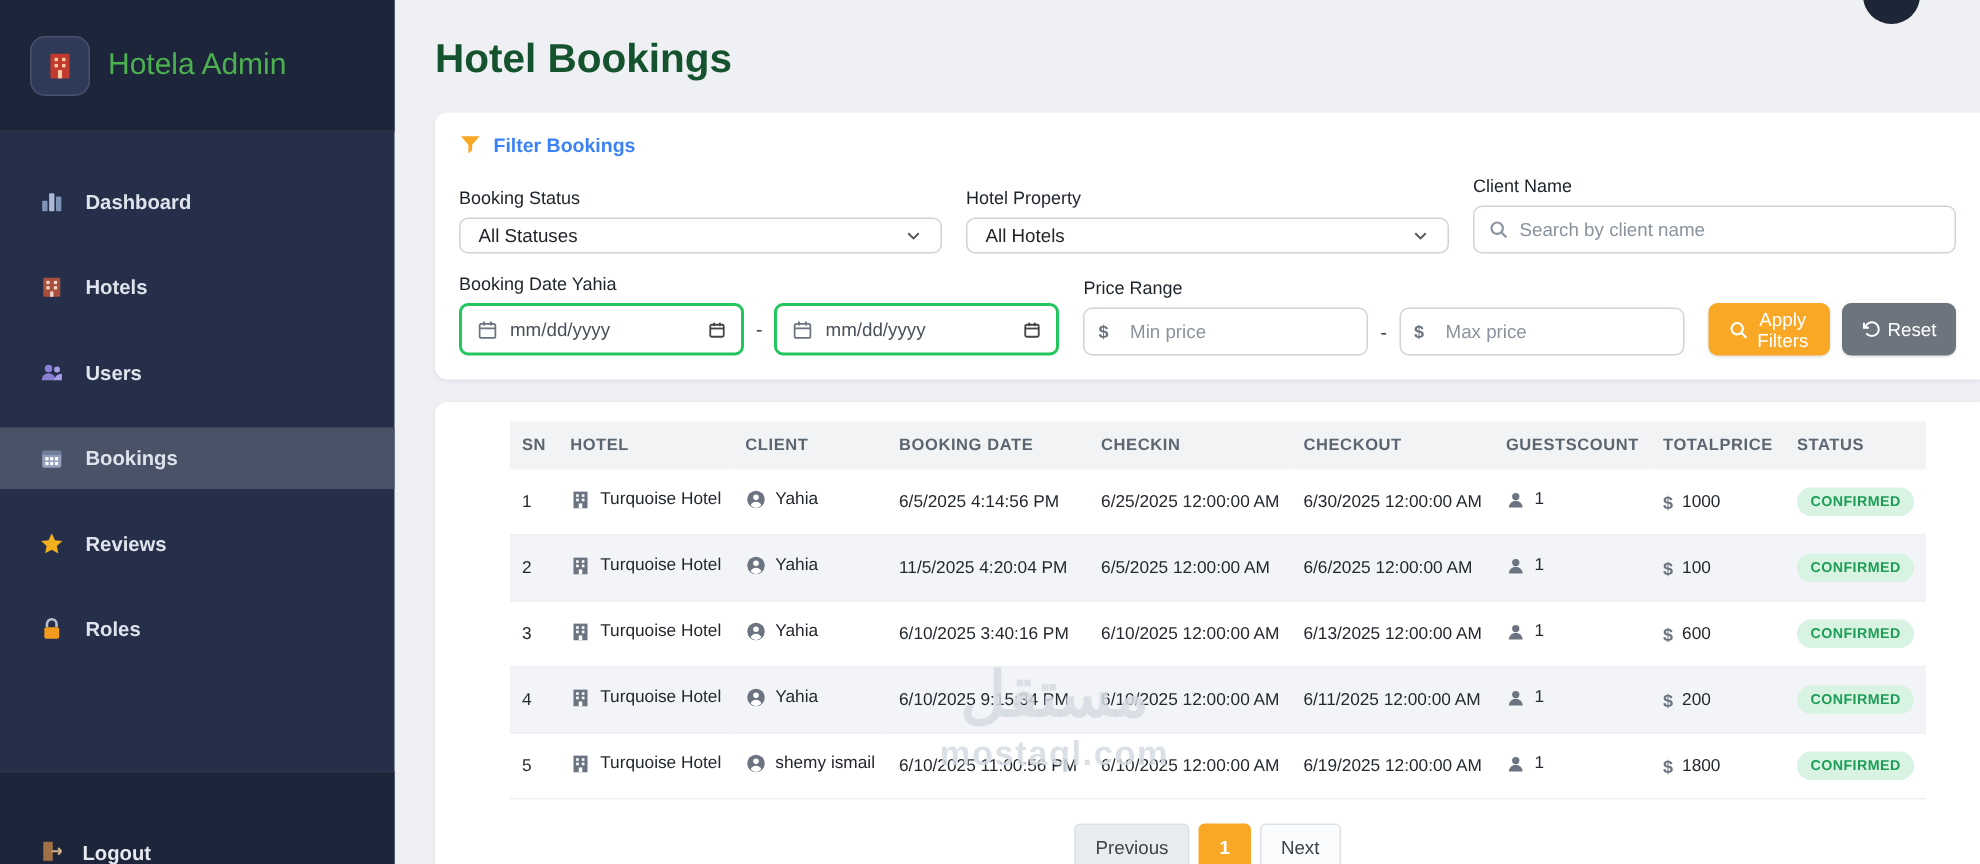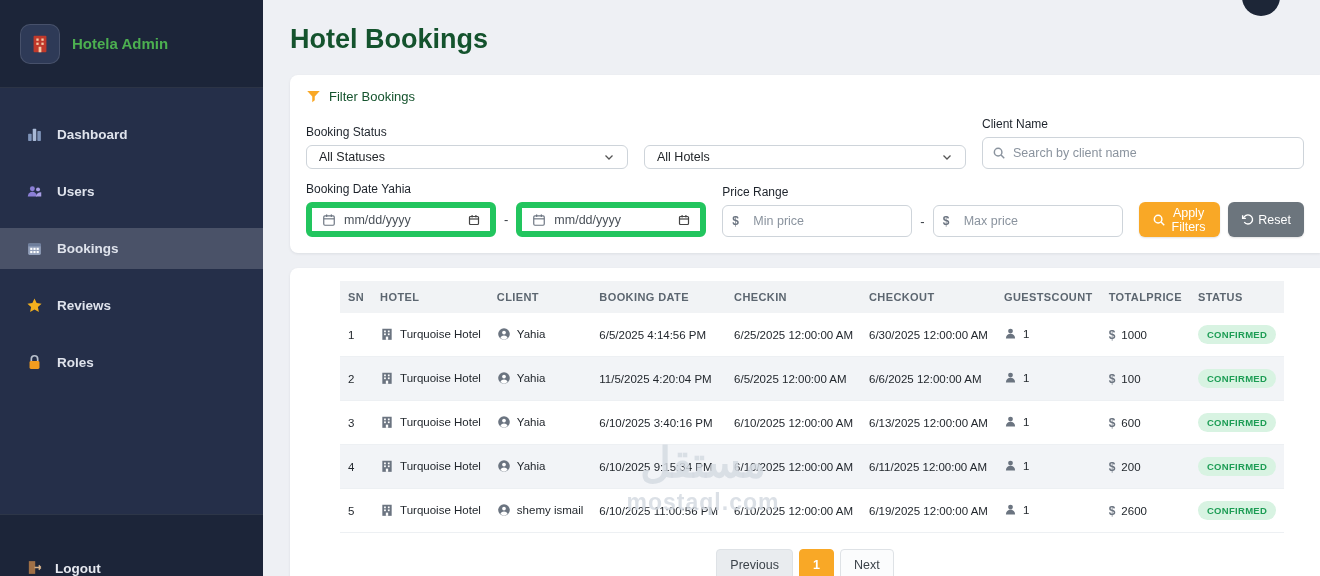--- a/index.html
+++ b/index.html
@@ -4,50 +4,50 @@
 <style>
   *{box-sizing:border-box;margin:0;padding:0}
   html,body{width:1320px;height:576px;overflow:hidden}
   body{font-family:"Liberation Sans",sans-serif;background:#eef0f4;color:#212529}
   .app{display:flex;width:1320px;height:576px}
 
   
   .sidebar{width:263px;flex-shrink:0;background:#252f49;display:flex;flex-direction:column;color:#e6e9f0}
   .brand{height:88px;display:flex;align-items:center;gap:12px;padding:0 20px;background:#1c2539;border-bottom:1px solid rgba(255,255,255,.07);cursor:pointer}
   .brand-logo{width:40px;height:40px;border-radius:10px;background:#2e3a57;border:1px solid rgba(255,255,255,.12);display:flex;align-items:center;justify-content:center}
-  .brand-name{color:var(--brand-green,#4caf50);font-weight:700;font-size:15px}
+  .brand-name{color:var(--brand-green,#4caf50);font-weight:400;font-size:20px}
   .nav{flex:1;padding-top:26px}
   .nav-item{display:flex;align-items:center;gap:14px;padding:12px 26px;margin-bottom:16px;font-size:13.5px;font-weight:700;color:#dfe3ec;cursor:pointer}
   .nav-item.active{background:#4a5268}
   .icon{display:inline-flex;align-items:center;justify-content:center}
   .icon svg{display:block}
   .logout-bar{height:62px;display:flex;align-items:flex-end;gap:12px;padding:0 26px;background:#1c2539;border-top:1px solid rgba(255,255,255,.08);font-size:13.5px;font-weight:700;cursor:pointer}
 
   
   .main{flex:1;position:relative;padding:24px 0 0 27px;overflow:hidden}
   .avatar{position:absolute;top:-22px;right:40px;width:38px;height:38px;border-radius:50%;background:#1d2637;cursor:pointer}
   .page-title{font-size:27px;font-weight:700;color:#14532d}
   .card{background:#fff;border-radius:8px 0 0 8px;box-shadow:0 1px 3px rgba(16,24,40,.08)}
 
   
   .filter-card{margin-top:20px;padding:14px 16px 16px}
-  .filter-title{display:flex;align-items:flex-start;gap:8px;font-size:13px;font-weight:400;color:#14532d}
+  .filter-title{display:flex;align-items:flex-start;gap:8px;font-size:13px;font-weight:700;color:#3b82f6}
   .filter-row{display:flex;gap:16px;margin-top:13px;align-items:flex-end}
   .fgroup{display:flex;flex-direction:column;gap:6px}
   .fgroup.col{flex:1}
   .flabel{font-size:12px;color:#1d232b}
   .select{height:24px;border:1px solid #ced4da;border-radius:6px;background:#fff;display:flex;align-items:center;justify-content:space-between;padding:0 12px;font-size:12.5px;color:#212529;cursor:pointer}
   .chev{color:#555}
   .inputwrap{position:relative}
   .tinput{height:32px;width:190px;border:1px solid #ced4da;border-radius:6px;background:#fff;font-size:12.5px;color:#212529;padding:0 10px 0 30px;font-family:inherit;outline:none}
   .tinput::placeholder{color:#8a939e}
   .inputwrap.grow,.inputwrap.grow .tinput{width:100%}
   .in-icon{position:absolute;left:10px;top:50%;transform:translateY(-50%);color:#8a939e}
   .hrow{display:flex;align-items:center;gap:8px}
-  .dateinput{height:35px;width:190px;border:6px solid #22c55e;border-radius:6px;background:#fff;display:flex;align-items:center;gap:8px;padding:0 10px;cursor:pointer}
+  .dateinput{height:35px;width:190px;border:2px solid #22c55e;border-radius:6px;background:#fff;display:flex;align-items:center;gap:8px;padding:0 10px;cursor:pointer}
   .dateinput .cal{color:#6b7480}
   .datetext{flex:1;font-size:12.5px;color:#4a5159}
   .picker{color:#444}
   .dash{color:#343a40;font-size:13px}
   .dollar-glyph{font-weight:700;color:#6b7480;font-size:12px}
   .btns{display:flex;gap:8px;margin-left:auto}
   .btn{height:35px;border:none;border-radius:6px;display:flex;align-items:center;gap:4px;padding:0 13px;font-size:12.5px;font-weight:400;color:#fff;font-family:inherit;cursor:pointer;box-shadow:0 1px 2px rgba(0,0,0,.12)}
   .btn.apply{background:var(--accent-orange,#f9a826)}
   .btn.reset{background:#6c757d}
 
@@ -101,20 +101,35 @@
               <rect x="3" y="11" width="5" height="10" rx="1" fill="#7e93b8"></rect>
               <rect x="9.5" y="4" width="5" height="17" rx="1" fill="#a9b9d6"></rect>
               <rect x="16" y="7" width="5" height="14" rx="1" fill="#7e93b8"></rect>
             </svg>
           </span>
           <span class="nav-label">Dashboard</span>
         </div>
         <div class="nav-item">
           <span class="icon">
             <svg viewBox="0 0 24 24" width="17" height="17">
+              <rect x="4" y="3" width="16" height="18" rx="1" fill="#a8503c"></rect>
+              <g fill="#f0d9cf">
+                <rect x="7" y="6" width="3" height="3"></rect>
+                <rect x="14" y="6" width="3" height="3"></rect>
+                <rect x="7" y="11" width="3" height="3"></rect>
+                <rect x="14" y="11" width="3" height="3"></rect>
+                <rect x="10.5" y="16" width="3" height="5"></rect>
+              </g>
+            </svg>
+          </span>
+          <span class="nav-label">Hotels</span>
+        </div>
+        <div class="nav-item">
+          <span class="icon">
+            <svg viewBox="0 0 24 24" width="17" height="17">
               <circle cx="9" cy="8" r="3.5" fill="#8b7fd6"></circle>
               <path d="M2.5 19a6.5 6.5 0 0 1 13 0z" fill="#8b7fd6"></path>
               <circle cx="17" cy="9" r="2.8" fill="#a99ee6"></circle>
               <path d="M14 19a7.5 7.5 0 0 1 7.5-6v6z" fill="#a99ee6"></path>
             </svg>
           </span>
           <span class="nav-label">Users</span>
         </div>
         <div class="nav-item active">
           <span class="icon">
@@ -182,20 +197,21 @@
           <div class="select">
             <span>All Statuses</span>
             <span class="icon chev">
                 <svg viewBox="0 0 24 24" width="12" height="12" fill="none" stroke="currentColor" stroke-width="2.5">
                   <polyline points="5,9 12,16 19,9"></polyline>
                 </svg>
               </span>
           </div>
         </div>
         <div class="fgroup col">
+          <label class="flabel">Hotel Property</label>
           <div class="select">
             <span>All Hotels</span>
             <span class="icon chev">
                 <svg viewBox="0 0 24 24" width="12" height="12" fill="none" stroke="currentColor" stroke-width="2.5">
                   <polyline points="5,9 12,16 19,9"></polyline>
                 </svg>
               </span>
           </div>
         </div>
         <div class="fgroup col">
@@ -538,21 +554,21 @@
                       <circle cx="12" cy="7.5" r="4.5"></circle>
                       <path d="M3.5 21a8.5 8.5 0 0 1 17 0z"></path>
                     </svg>
                   </span>
                   <span>1</span>
                 </span></td>
               <td><span class="cellflex">
                   <span class="icon cell-icon">
                     <span class="dollar-glyph">$</span>
                   </span>
-                  <span>2600</span>
+                  <span>1800</span>
                 </span></td>
               <td><span class="badge">CONFIRMED</span></td>
             </tr>
           </tbody>
       </table>
       <div class="pagination">
         <button class="pbtn prev">Previous</button>
         <button class="pbtn cur">1</button>
         <button class="pbtn next">Next</button>
       </div>

